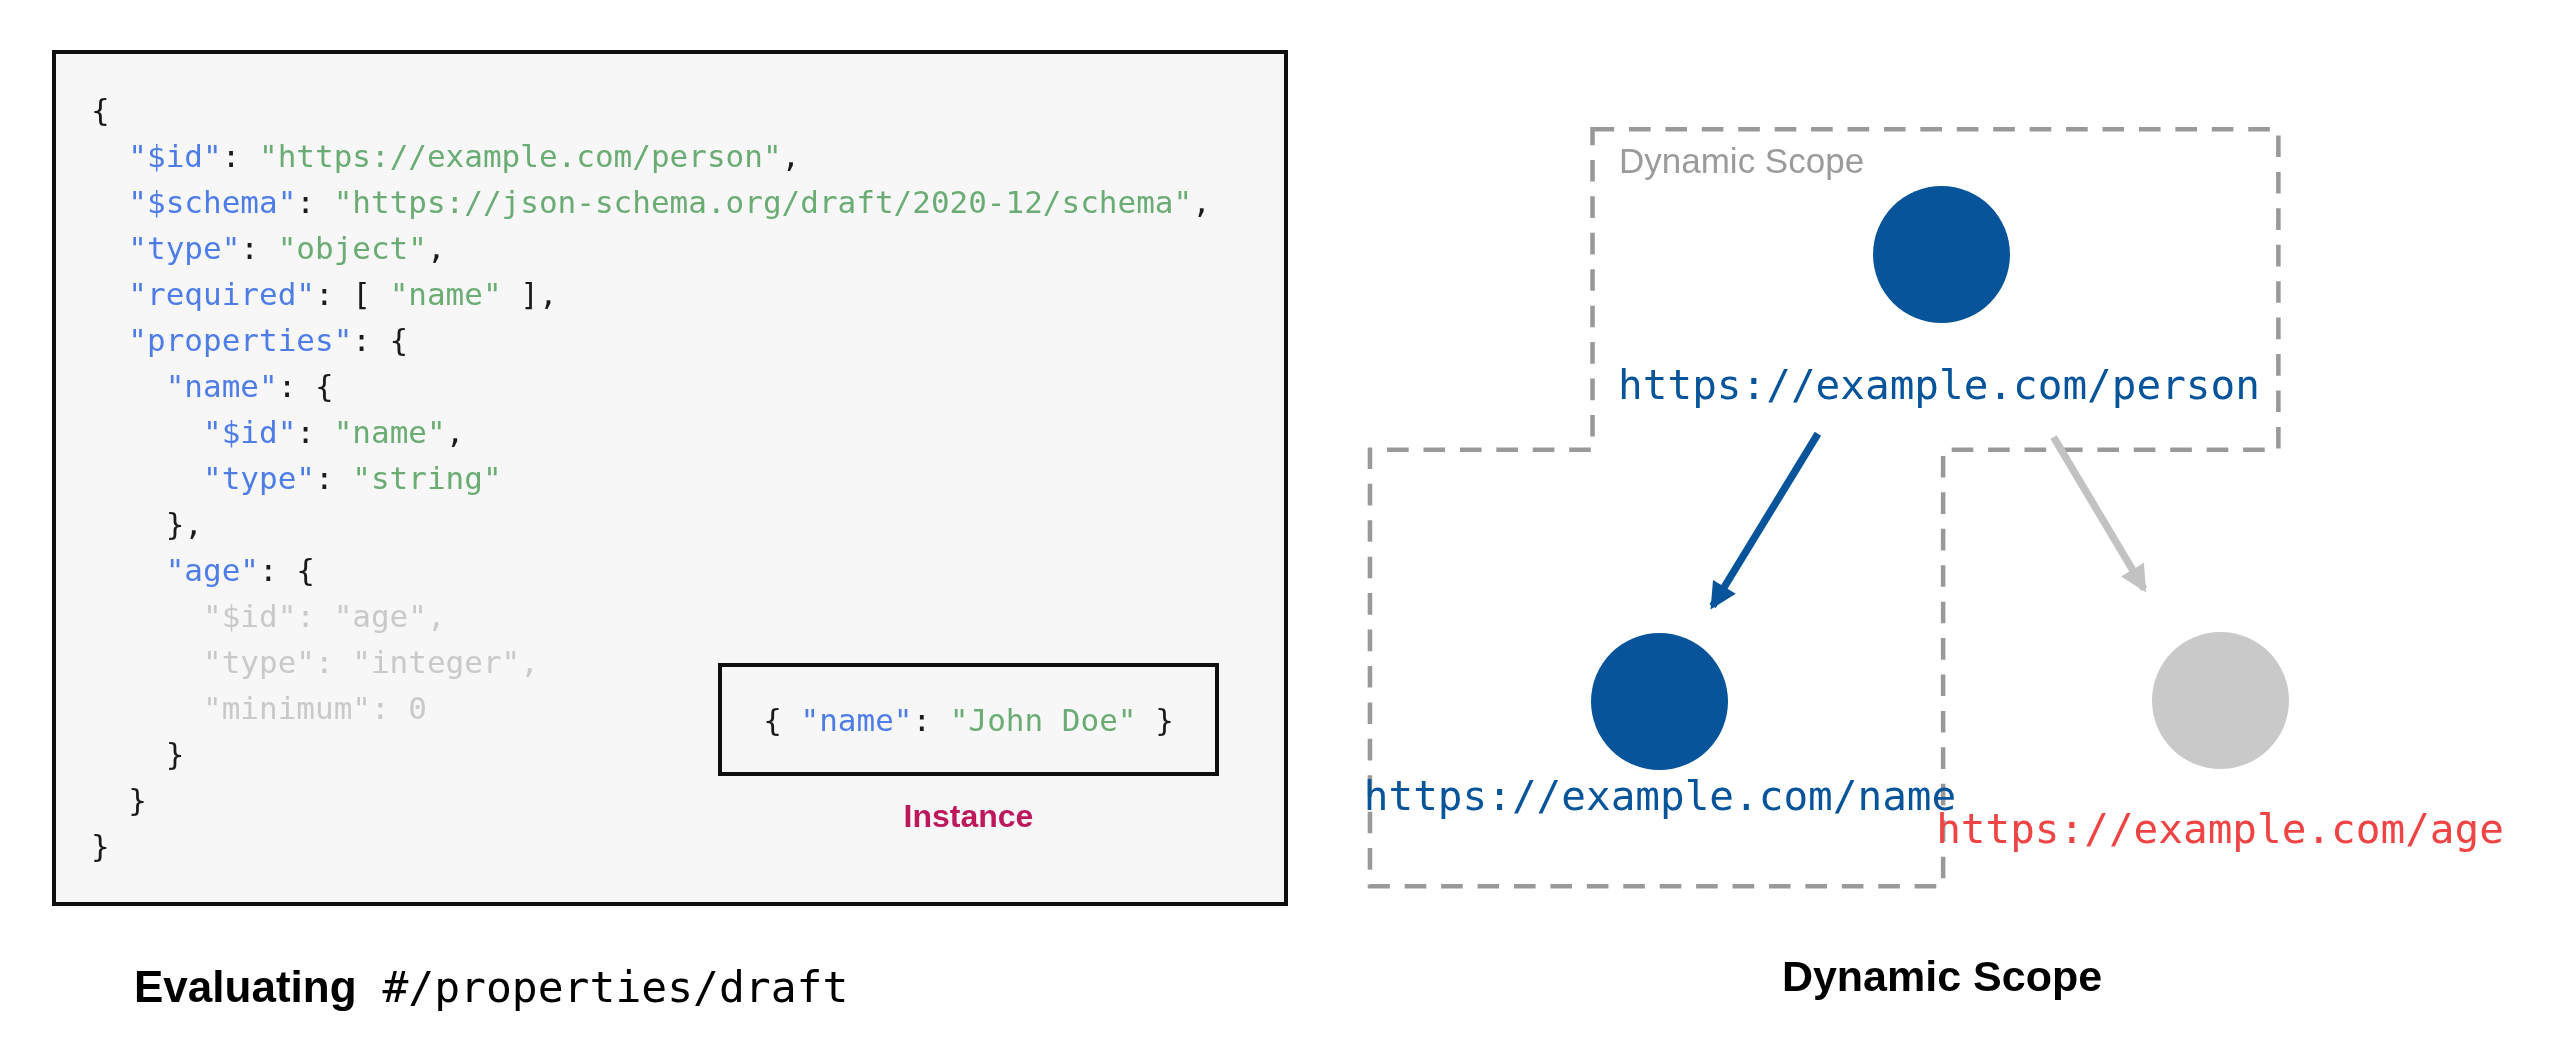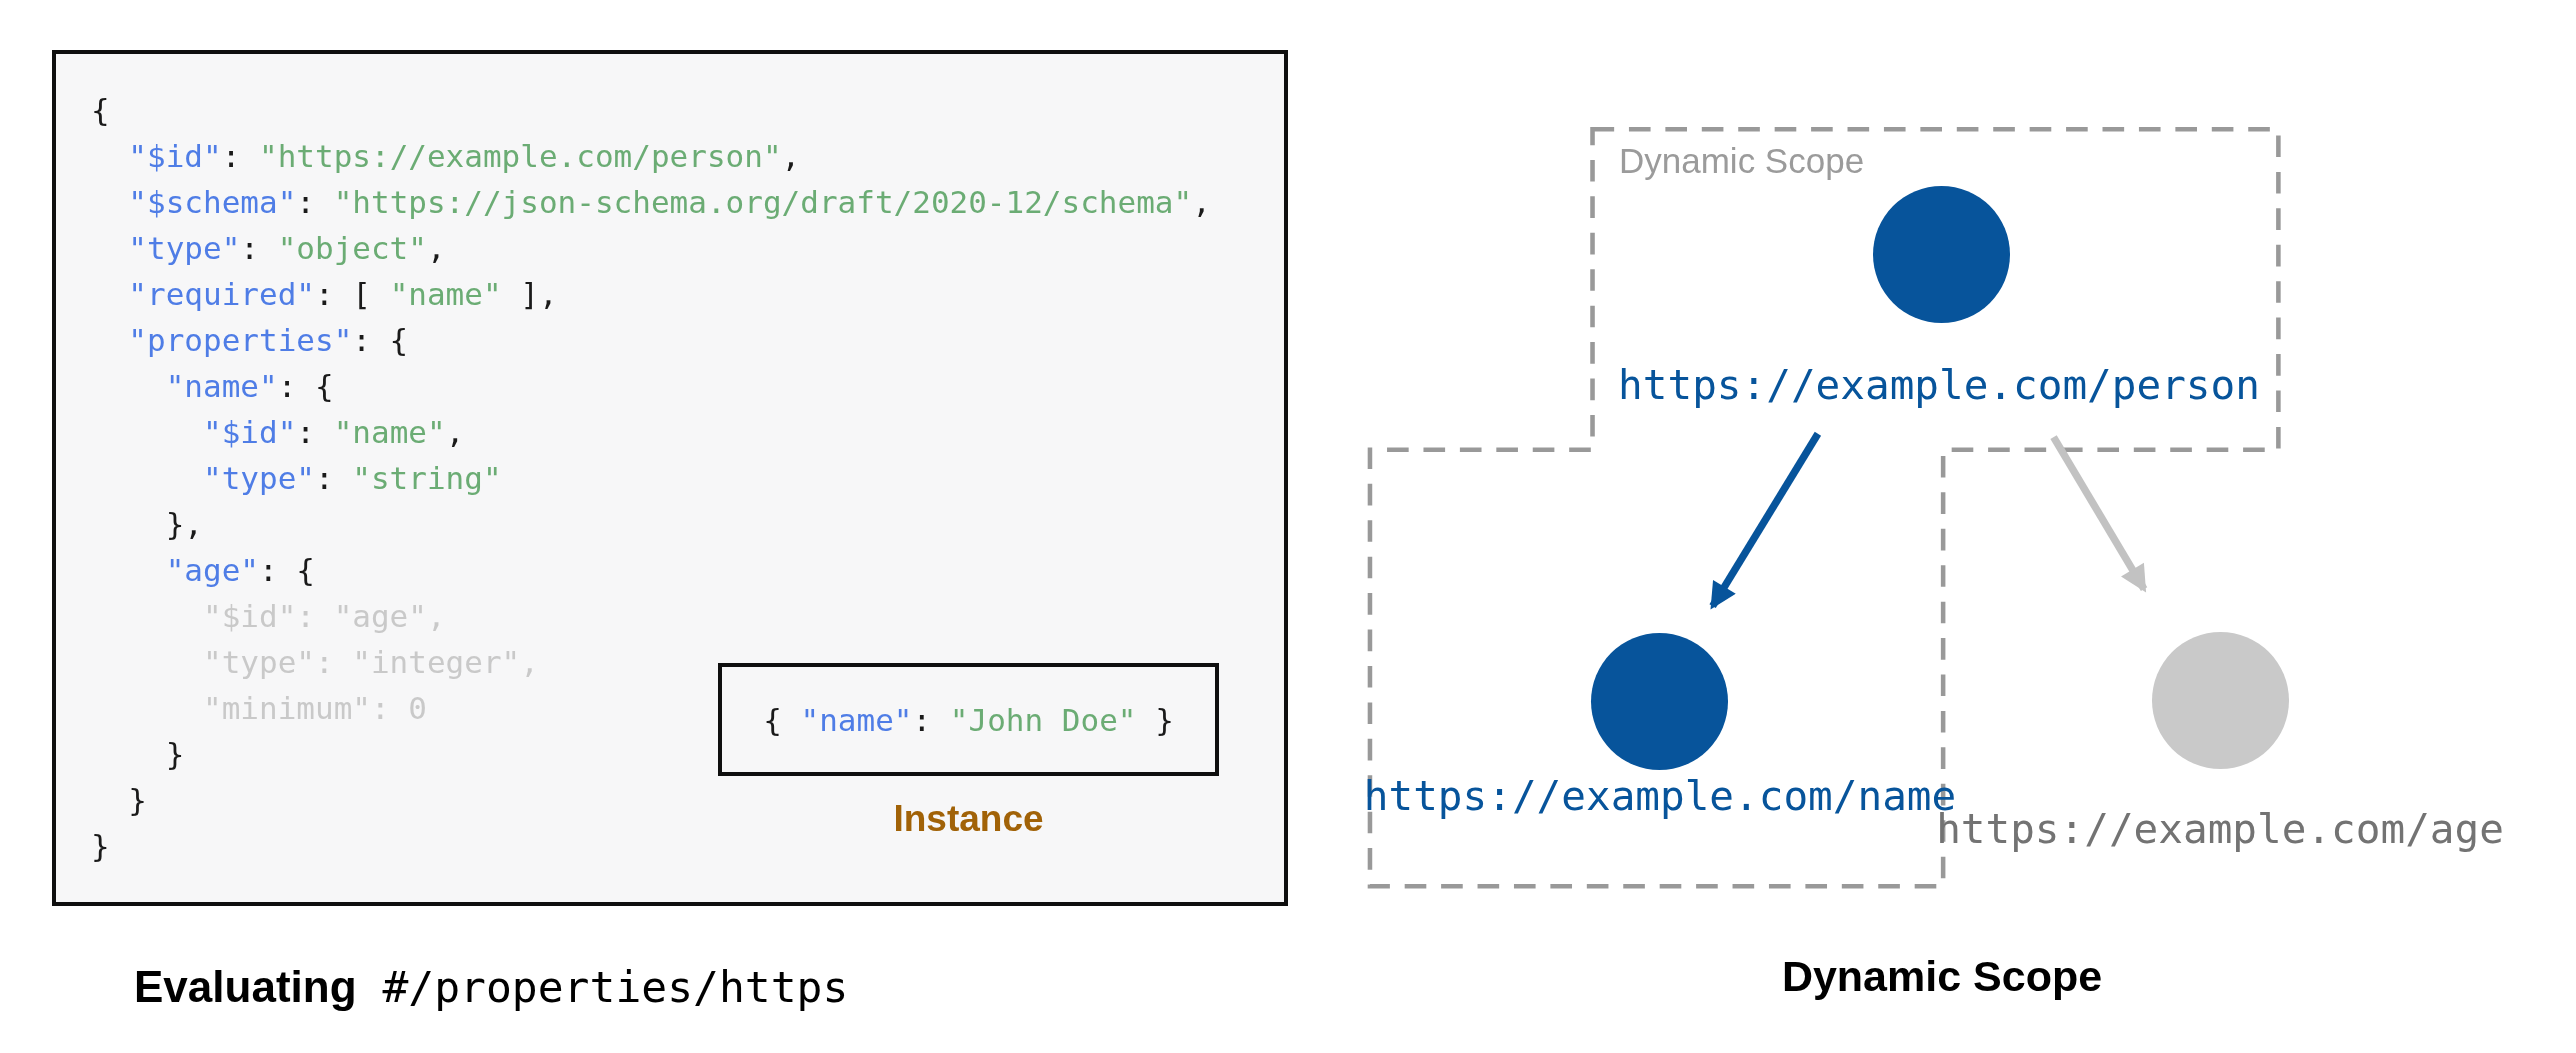--- a/index.html
+++ b/index.html
@@ -44,22 +44,22 @@
     display: flex; align-items: center; justify-content: center;
     font-family: "DejaVu Sans Mono", monospace;
     font-size: 31px;
     white-space: pre;
   }
   .instance-label {
     left: 718px; top: 798px;
     width: 501px;
     text-align: center;
     font-weight: bold;
-    font-size: 37px;
-    color: #a16207;
+    font-size: 32px;
+    color: #be185d;
   }
   .left-caption {
     left: 124px; top: 952px;
     white-space: pre;
     color: #000000;
   }
   .cap-bold { font-weight: bold; font-size: 44px; font-family: "Liberation Sans", sans-serif; }
   .cap-mono { font-size: 43px; font-family: "DejaVu Sans Mono", monospace; }
 
   
@@ -80,21 +80,21 @@
   .node-name   { left: 1591px; top: 633px; }
   .node-age    { left: 2152px; top: 632px; }
   .node-url {
     font-family: "DejaVu Sans Mono", monospace;
     font-size: 41px;
     line-height: 1.2;
     white-space: nowrap;
     transform: translateX(-50%);
   }
   .url-active { color: #07549b; }
-  .url-inactive { color: #737373; }
+  .url-inactive { color: #ef4444; }
   .url-person { left: 1939px; top: 361px; }
   .url-name   { left: 1660px; top: 772px; text-align: right; }
   .url-age    { left: 2220px; top: 805px; }
   .right-caption {
     left: 1942px; top: 952px;
     transform: translateX(-50%);
     font-weight: bold;
     font-size: 43px;
     color: #000000;
     white-space: nowrap;
@@ -138,21 +138,21 @@
 <span class="t-p">    }</span>
 <span class="t-p">  }</span>
 <span class="t-p">}</span></pre>
 
   <div class="abs instance-box">
     <code><span class="t-p">{ </span><span class="t-k">"name"</span><span class="t-p">: </span><span class="t-s">"John Doe"</span><span class="t-p"> }</span></code>
   </div>
   <div class="abs instance-label">Instance</div>
 
   <div class="abs left-caption">
-    <span class="cap-bold">Evaluating</span><span class="cap-mono"> #/properties/https</span>
+    <span class="cap-bold">Evaluating</span><span class="cap-mono"> #/properties/draft</span>
   </div>
 
   <div class="abs scope-label">Dynamic Scope</div>
 
   <div class="abs node node-active node-person"></div>
   <div class="abs node-url url-active url-person">https://example.com/person</div>
 
   <div class="abs node node-active node-name"></div>
   <div class="abs node-url url-active url-name">https://example.com/name</div>
 

